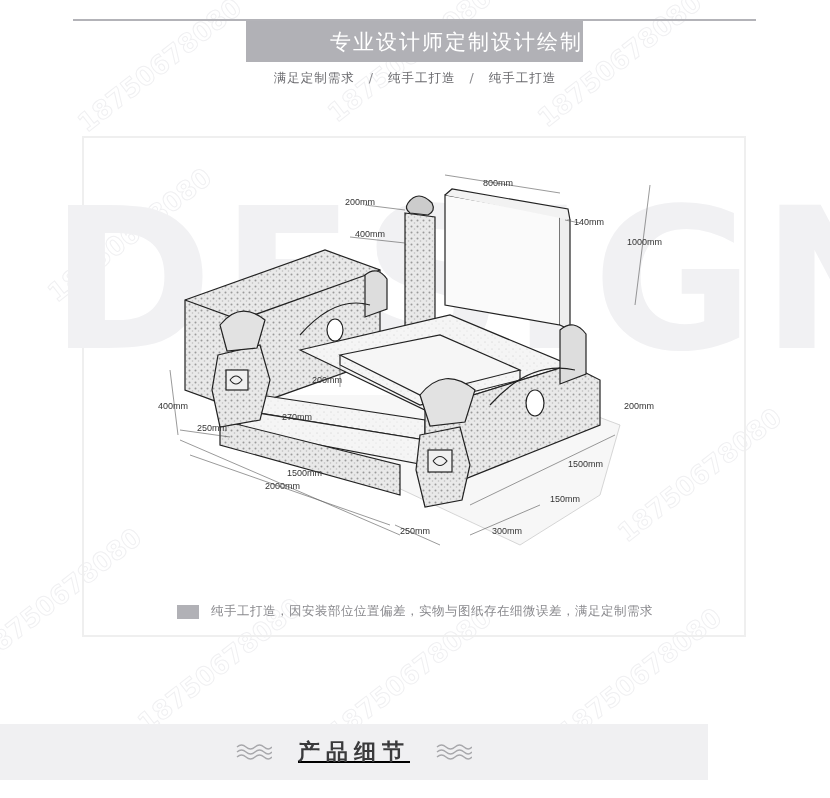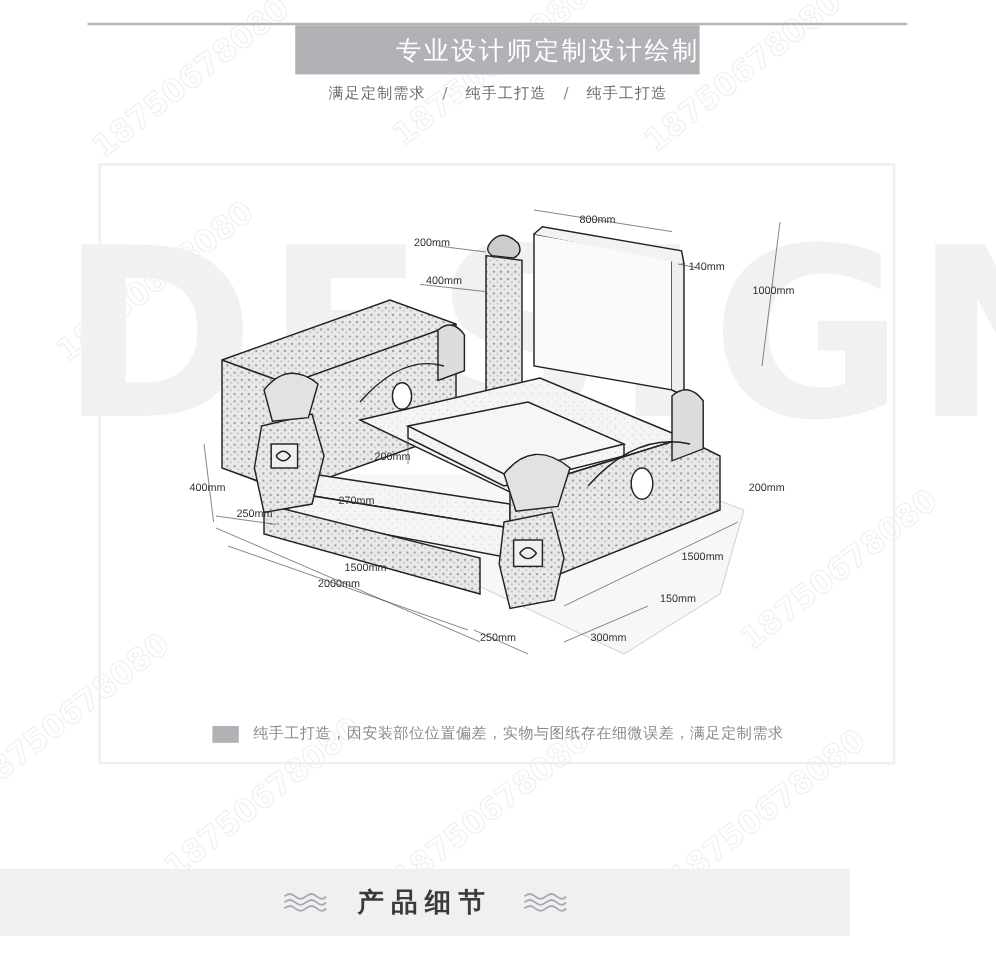--- a/index.html
+++ b/index.html
@@ -13,21 +13,21 @@
   .subtitle .sep { margin: 0 14px; color: #8a8a8e; }
   .frame { position: absolute; left: 82px; top: 136px; width: 664px; height: 501px; border: 2px solid #efefef; box-sizing: border-box; }
   .design-bg { position: absolute; left: 50px; top: 190px; width: 740px; height: 180px; font-family: "DejaVu Sans", sans-serif;
                font-weight: bold; font-size: 196px; color: #f1f1f3; letter-spacing: 8px; line-height: 180px; white-space: nowrap; }
   .drawing { position: absolute; left: 140px; top: 165px; }
   .dim { font-family: "Liberation Sans", sans-serif; font-size: 9px; fill: #333; }
   .note { position: absolute; left: 177px; top: 603px; display: flex; align-items: center; }
   .note-swatch { width: 22px; height: 14px; background: #b1b1b6; margin-right: 12px; }
   .note-text { color: #8a8a8e; font-size: 12.5px; letter-spacing: 0.5px; }
   .footer-band { position: absolute; left: 0; top: 724px; width: 708px; height: 56px; background: #f0f0f2;
-                 display: flex; align-items: center; justify-content: center; }
+                 display: flex; align-items: center; justify-content: center; text-decoration: underline; }
   .footer-title { font-family: "DejaVu Serif", "Liberation Serif", serif; font-weight: bold; font-size: 22px; color: #3a3a3c; letter-spacing: 6px; margin: 0 26px; }
   .wave { width: 36px; height: 18px; }
   .wm { position: absolute; font-family: "DejaVu Sans", sans-serif; font-size: 26px; font-weight: bold; color: transparent;
         -webkit-text-stroke: 1px #f0f0f2; transform: rotate(-38deg); white-space: nowrap; }
 </style>
 </head>
 <body>
 
 <div class="wm" style="left:60px;top:50px;">18750678080</div>
 <div class="wm" style="left:310px;top:40px;">18750678080</div>

